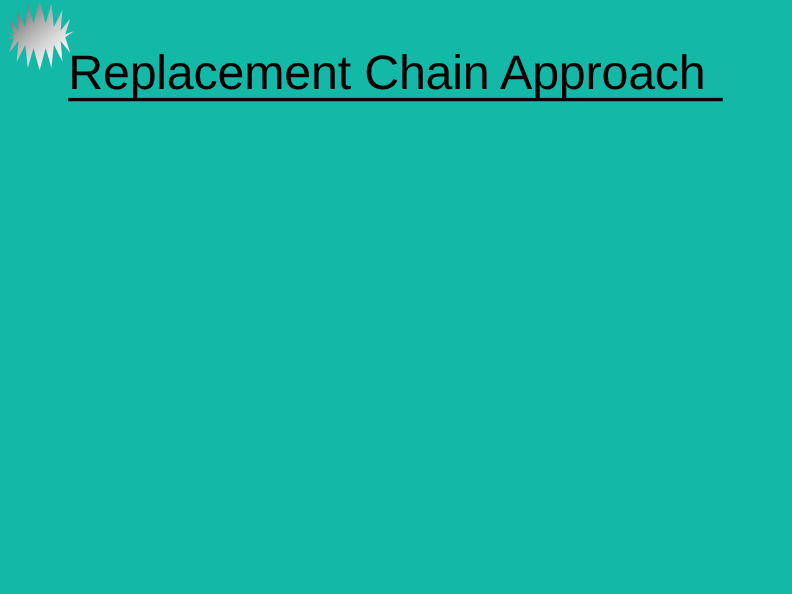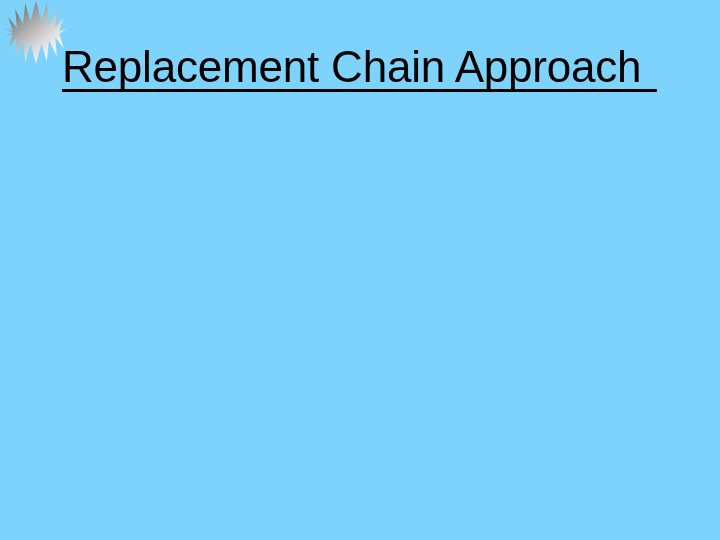--- a/index.html
+++ b/index.html
@@ -6,21 +6,21 @@
   html, body {
     margin: 0;
     padding: 0;
     background: #ffffff;
   }
 
   .slide {
     position: relative;
     width: 720px;
     height: 540px;
-    background: #7dd3fc;
+    background: #14b8a6;
     overflow: hidden;
     font-family: "Liberation Sans", sans-serif;
     -webkit-font-smoothing: antialiased;
   }
 
   
   .gear-icon {
     position: absolute;
     left: 3px;
     top: 1px;

